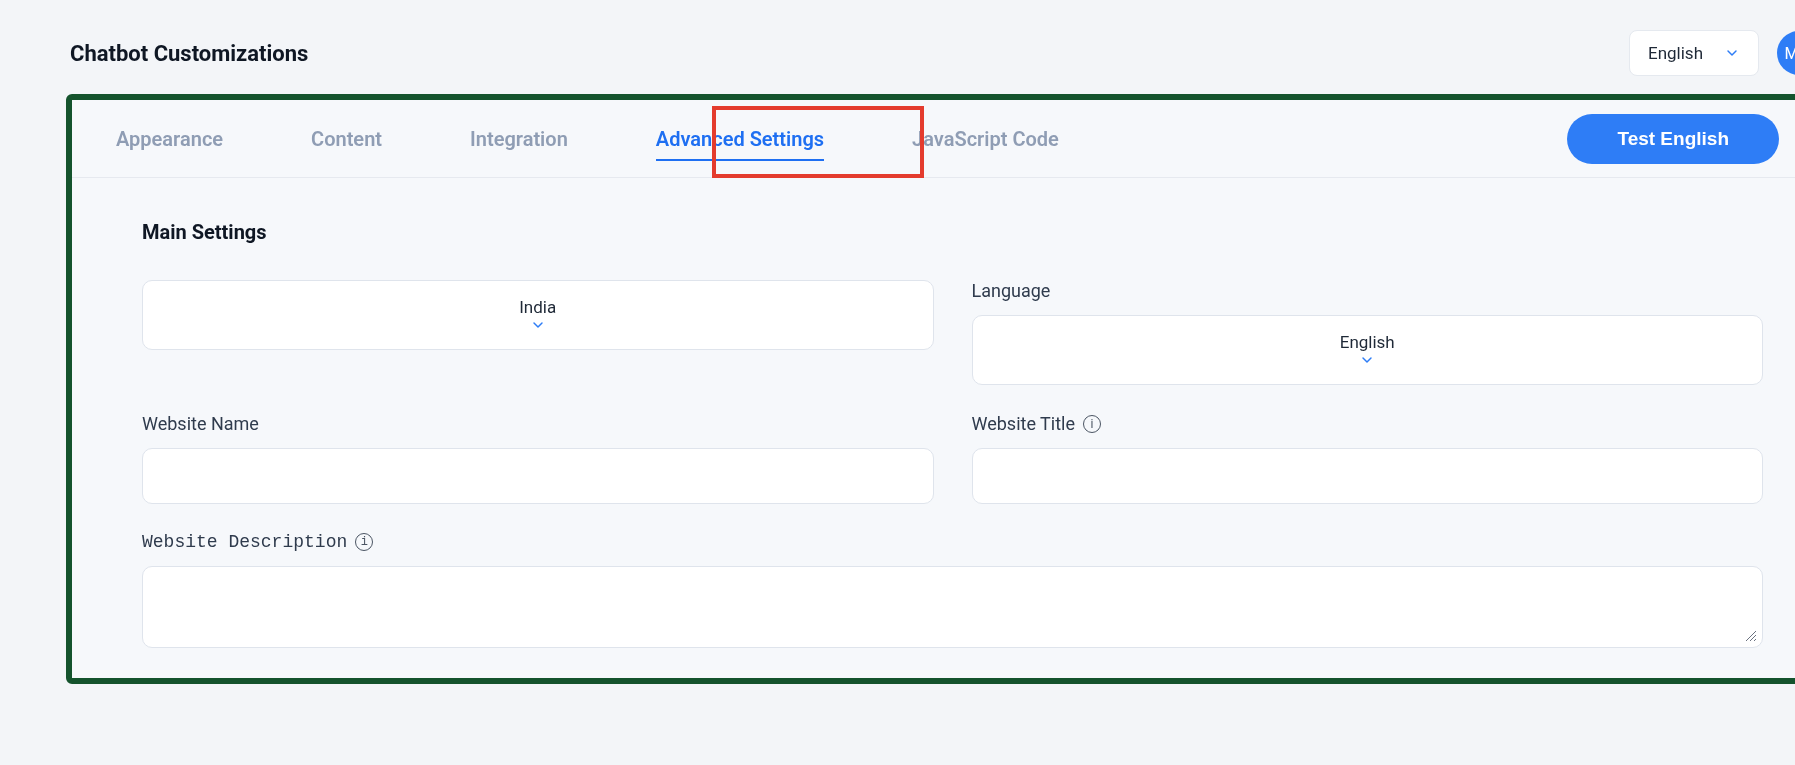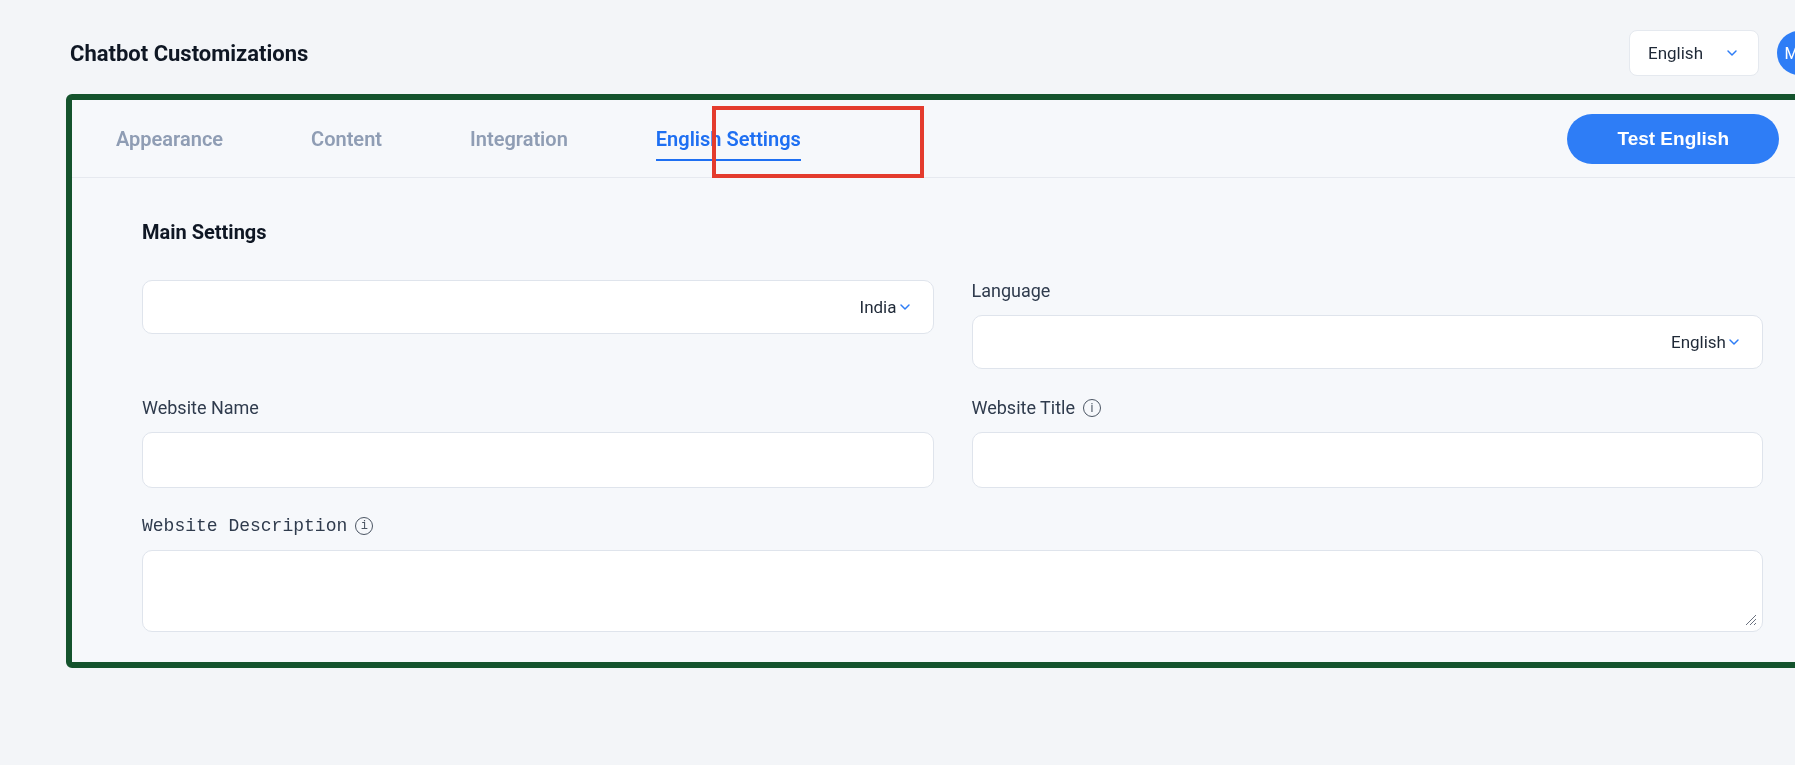--- a/index.html
+++ b/index.html
@@ -164,21 +164,22 @@
   .select-box, .input-box, .textarea-box {
     width: 100%;
     background: #ffffff;
     border: 1px solid #dfe4ec;
     border-radius: 10px;
     padding: 16px 20px;
     font-size: 17px;
     color: #1f2937;
     display: flex;
     align-items: center;
-    justify-content: flex-end;
+    justify-content: center;
+    flex-direction: column;
   }
   .input-box { height: 56px; }
   .input-box input {
     border: none;
     outline: none;
     width: 100%;
     font-size: 17px;
     background: transparent;
   }
   .full-span { grid-column: 1 / span 2; font-family: Liberation Mono, monospace; }
@@ -230,21 +231,22 @@
     </div>
   </div>
 
   <div class="content-card">
 
     <div class="tabs-row">
       <div class="tabs">
         <div class="tab">Appearance</div>
         <div class="tab">Content</div>
         <div class="tab">Integration</div>
-        <div class="tab active">English Settings</div>
+        <div class="tab active">Advanced Settings</div>
+        <div class="tab">JavaScript Code</div>
       </div>
       <button class="test-btn">Test English</button>
       <div class="highlight-box"></div>
     </div>
 
     <div class="form-area">
       <div class="section-title">Main Settings</div>
 
       <div class="grid2">
 

